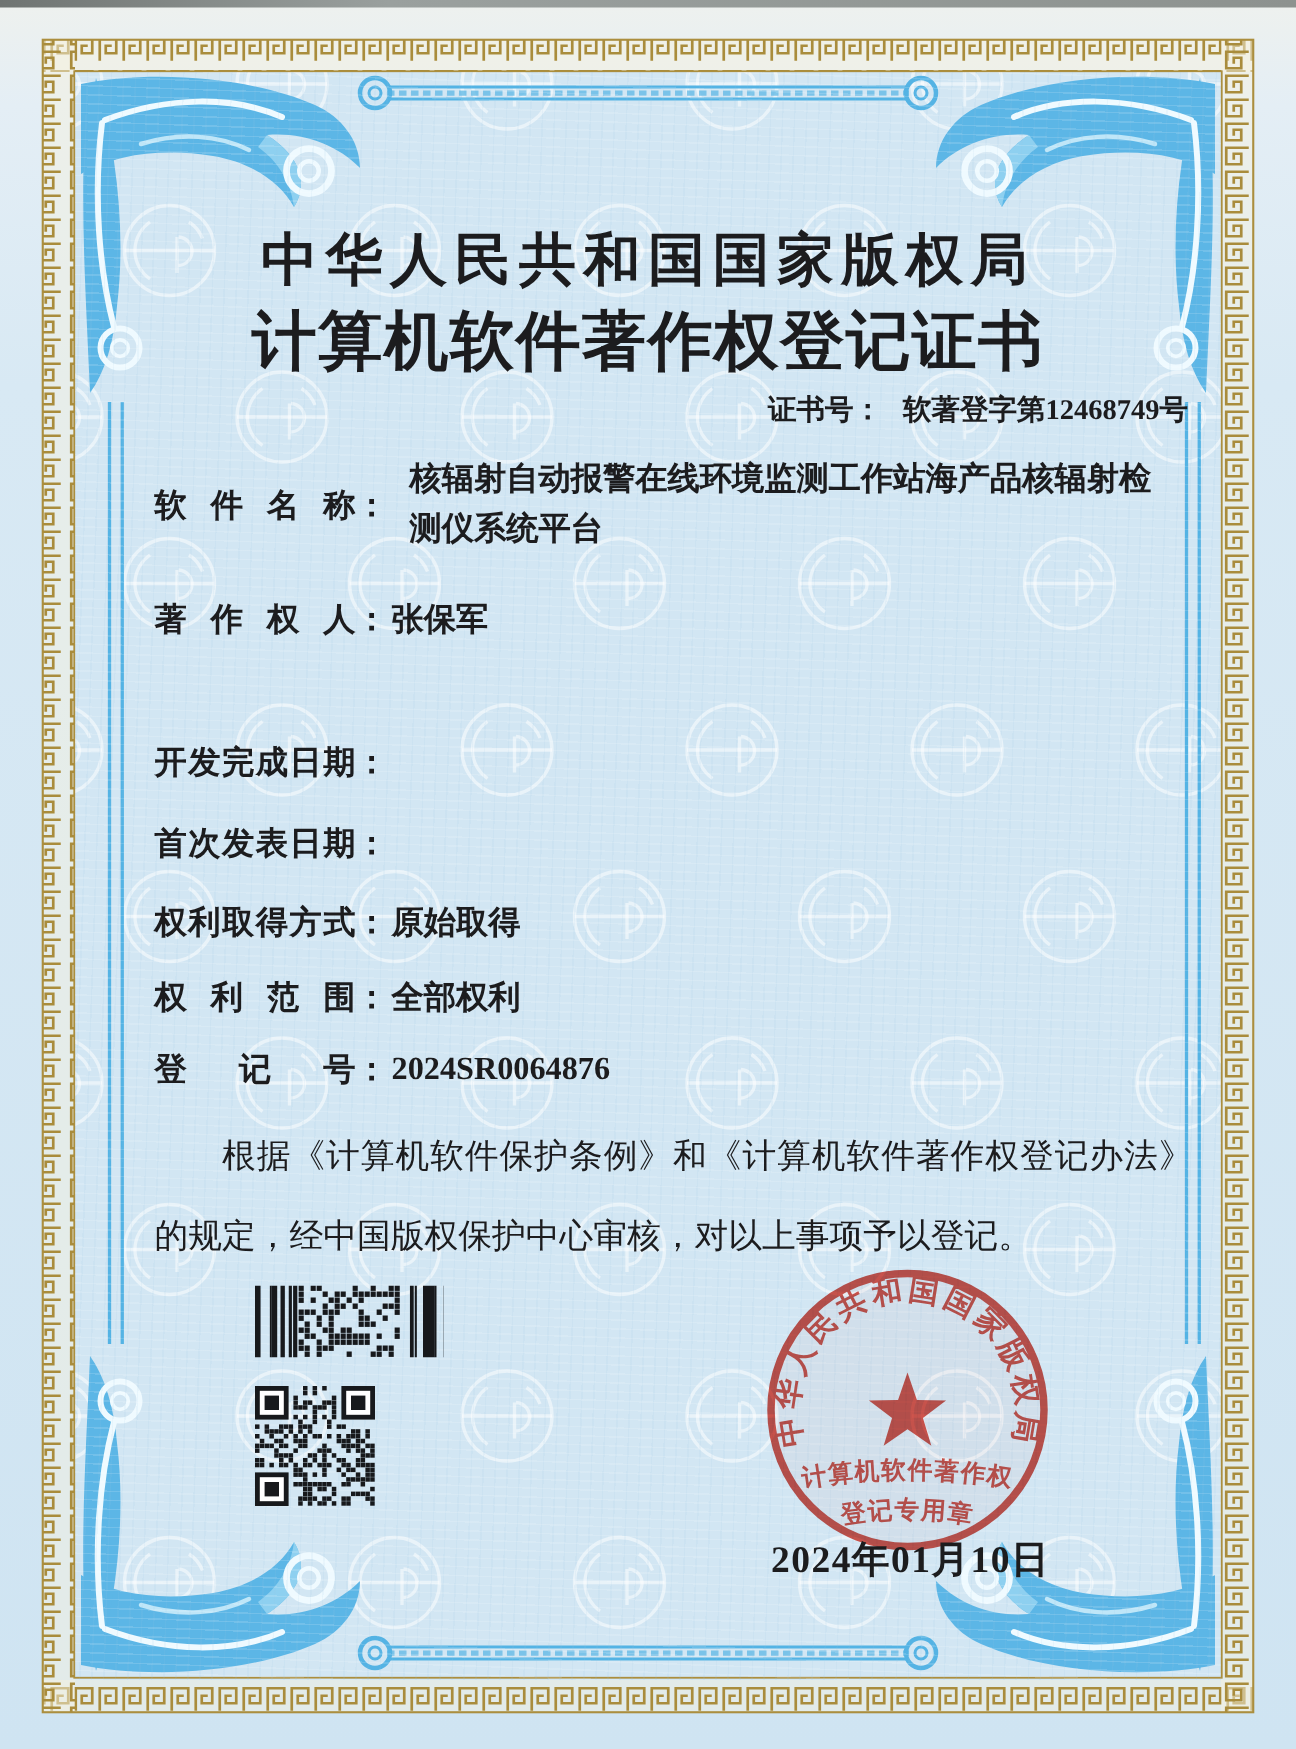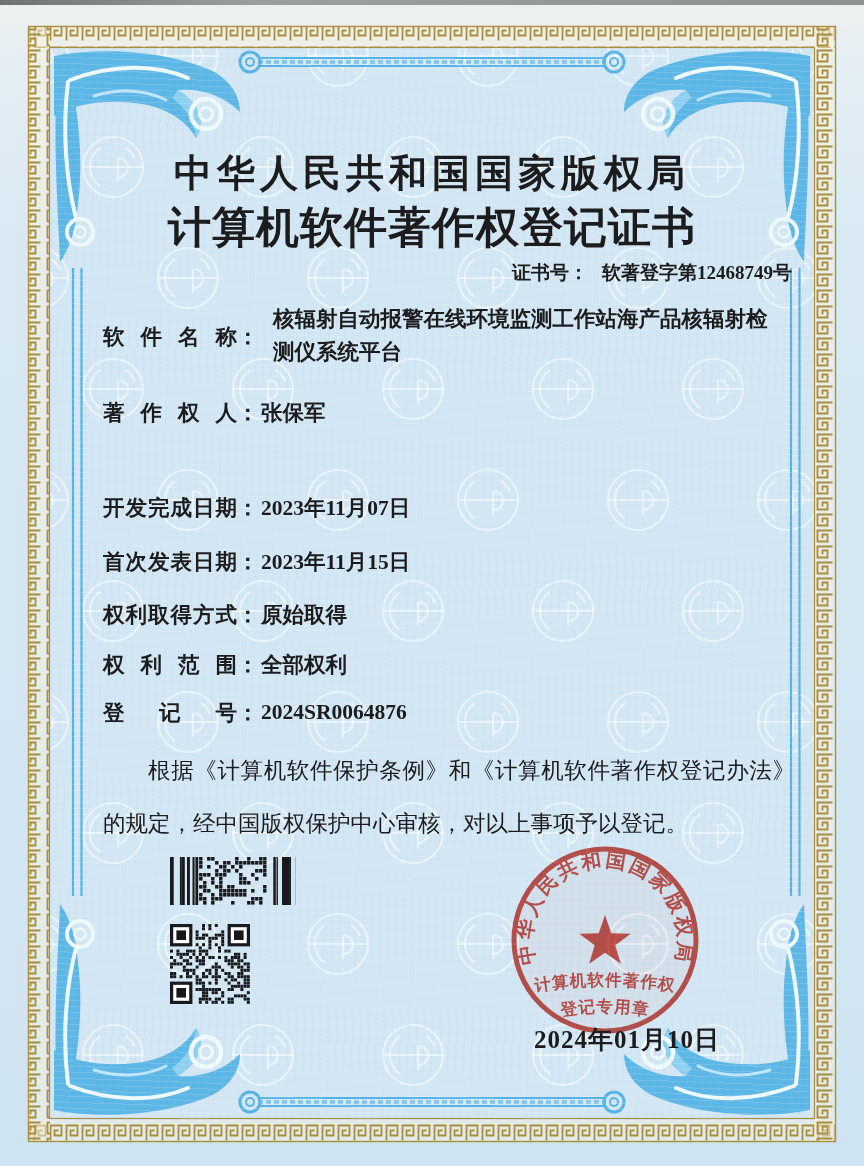--- a/index.html
+++ b/index.html
@@ -25,21 +25,21 @@
   .lab{display:inline-block;width:134px;text-align:justify;text-align-last:justify}
   .colon{display:inline-block;width:24px}
   .val{white-space:nowrap}
   .valblock{margin-left:12px;width:502px;line-height:33px}
   .r0{top:303px}.r1{top:398px}.r2{top:493px}.r3{top:547px}.r4{top:600px}.r5{top:650px}.r6{top:698px}
   .statement{position:absolute;left:103px;top:744px;width:692px;font-size:22.5px;font-weight:400;
     line-height:53px;text-align:justify;text-indent:2em}
   .barcode{position:absolute;left:170px;top:857px}
   .qr{position:absolute;left:170px;top:924px}
   .seal{position:absolute;left:503px;top:840px;mix-blend-mode:multiply;opacity:.92}
-  .date{position:absolute;left:525px;top:1023px;width:204px;text-align:center;
+  .date{position:absolute;left:505px;top:1023px;width:204px;text-align:center;
     font-size:25px;font-weight:700;letter-spacing:1px}
 </style>
 </head>
 <body>
 
 <div class="scan-edge"></div>
 
 <svg class="deco" width="864" height="1166" viewBox="0 0 864 1166">
   <defs>
     <pattern id="mh" width="16" height="22" patternUnits="userSpaceOnUse">
@@ -129,26 +129,24 @@
   </span>
 </div>
 <div class="row r1">
   <span class="lab">著作权人</span>
   <span class="colon">：</span>
   <span class="val">张保军</span>
 </div>
 <div class="row r2">
   <span class="lab">开发完成日期</span>
   <span class="colon">：</span>
-  <span class="val">2023年11月07日</span>
 </div>
 <div class="row r3">
   <span class="lab">首次发表日期</span>
   <span class="colon">：</span>
-  <span class="val">2023年11月15日</span>
 </div>
 <div class="row r4">
   <span class="lab">权利取得方式</span>
   <span class="colon">：</span>
   <span class="val">原始取得</span>
 </div>
 <div class="row r5">
   <span class="lab">权利范围</span>
   <span class="colon">：</span>
   <span class="val">全部权利</span>

